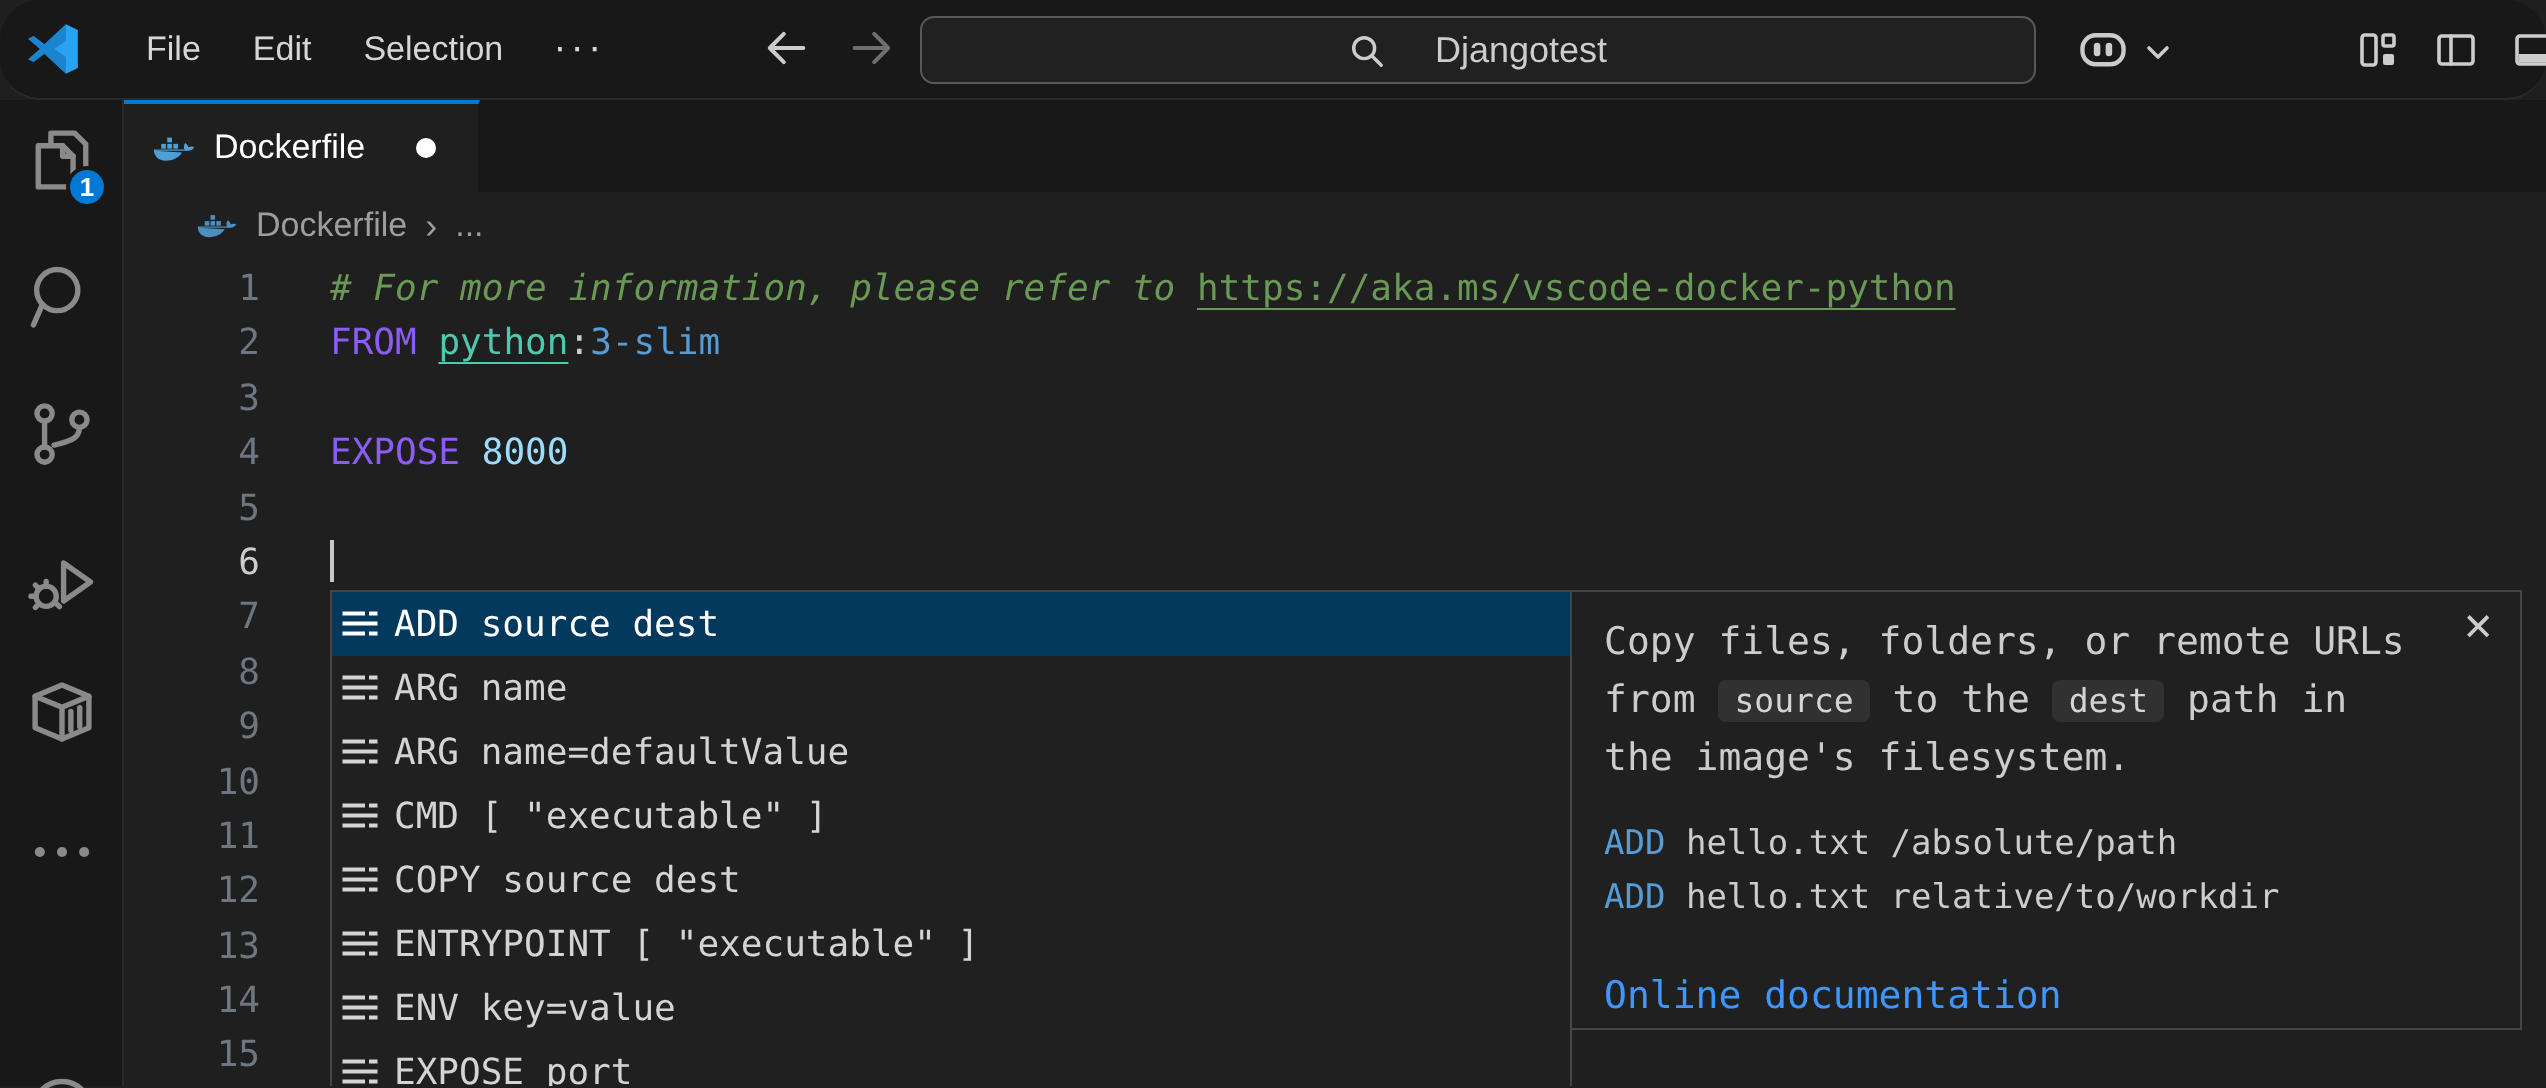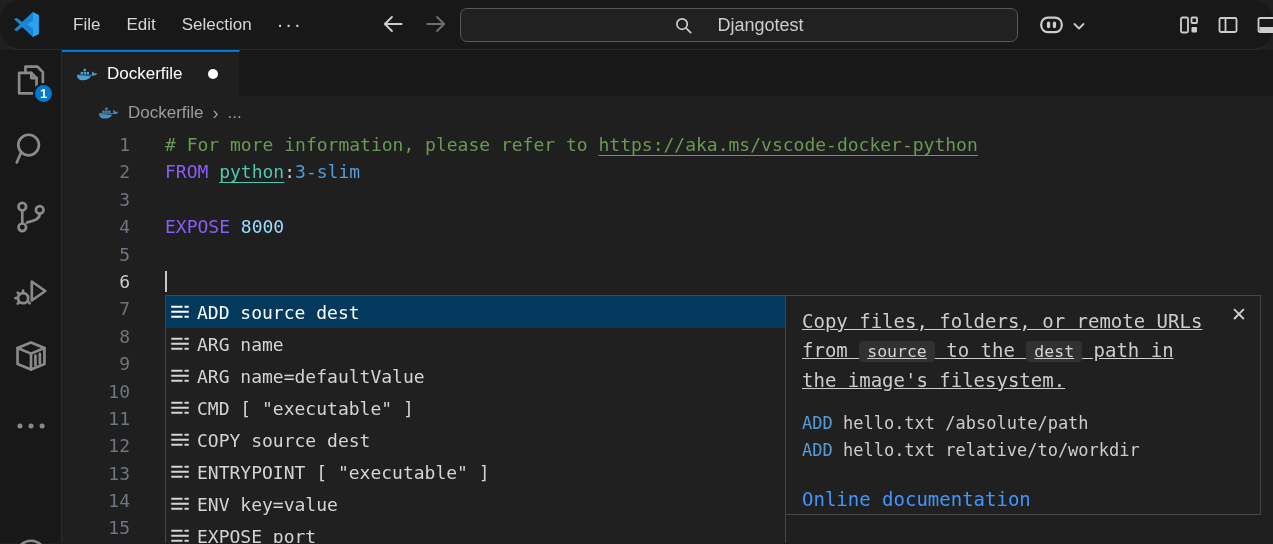--- a/index.html
+++ b/index.html
@@ -46,42 +46,42 @@
 
   .code-region{ position:relative; flex:1; font-family:"DejaVu Sans Mono","Liberation Mono",monospace;
                 font-size:18px; overflow:hidden; }
   .gutter{ position:absolute; left:0; top:1px; width:68px; text-align:right; color:#6e7681; }
   .line-number{ height:27.4px; line-height:27.4px; }
   .line-number.active{ color:#cccccc; }
   .code-lines{ position:absolute; left:103px; top:1px; right:0; }
   .code-line{ height:27.4px; line-height:27.4px; white-space:pre; }
   .cursor{ display:inline-block; width:2px; height:21px; background:#c8c8c8; vertical-align:-4px; }
 
-  .tok-comment{ color:#6a9955; }
+  .tok-comment{ color:#6a9955;font-style:italic; }
   .tok-comment-link{ color:#6a9955; text-decoration:underline; text-underline-offset:4px; }
   .tok-keyword{ color:#8b5cf6; }
   .tok-image-name{ color:#4ec9b0; text-decoration:underline; text-underline-offset:4px; }
   .tok-image-tag{ color:#569cd6; }
   .tok-number{ color:#9cdcfe; }
   .tok-plain{ color:#cccccc; }
 
   
   .suggest{ position:absolute; left:103px; top:165px; display:flex; align-items:flex-start; }
   .suggest-list{ width:621px; background:#202020; border:1px solid #454545; }
   .suggest-row{ height:27.4px; display:flex; align-items:center; padding:16px 4px; gap:7px;
                 font-size:18px; color:#d4d4d4; white-space:pre; }
   .suggest-row.selected{ background:#04395e; color:#ffffff; }
   .snippet-icon{ width:20px; height:20px; flex:0 0 auto; }
 
   .suggest-docs{ width:476px; height:220px; background:#202020; border:1px solid #454545;
                  margin-left:-1px; position:relative; padding:11px 16px; font-size:19px;
                  color:#cccccc; line-height:29px; }
   .docs-close{ position:absolute; top:9px; right:13px; font-size:19px; color:#cccccc;
                line-height:1; font-family:"DejaVu Sans",sans-serif; }
-  .docs-description{ width:416px;text-decoration:underline; }
+  .docs-description{ width:416px; }
   .inline-code{ background:#313131; border-radius:4px; padding:1px 8px;
                 font-family:"DejaVu Sans Mono","Liberation Mono",monospace; font-size:16.5px; color:#d4d4d4; }
   .docs-examples{ margin-top:15px; font-family:"DejaVu Sans Mono","Liberation Mono",monospace;
                   font-size:17px; line-height:27px; color:#cccccc; white-space:pre; }
   .docs-link{ display:inline-block; margin-top:21px; color:#4096ff; font-size:19px; }
 
   svg .st{ stroke:#8a8a8a; stroke-width:1.7; fill:none; stroke-linecap:round; stroke-linejoin:round; }
   svg .stw{ stroke:#cccccc; stroke-width:1.8; fill:none; stroke-linecap:round; stroke-linejoin:round; }
   svg .dim{ stroke:#6f6f6f; }
 </style>

